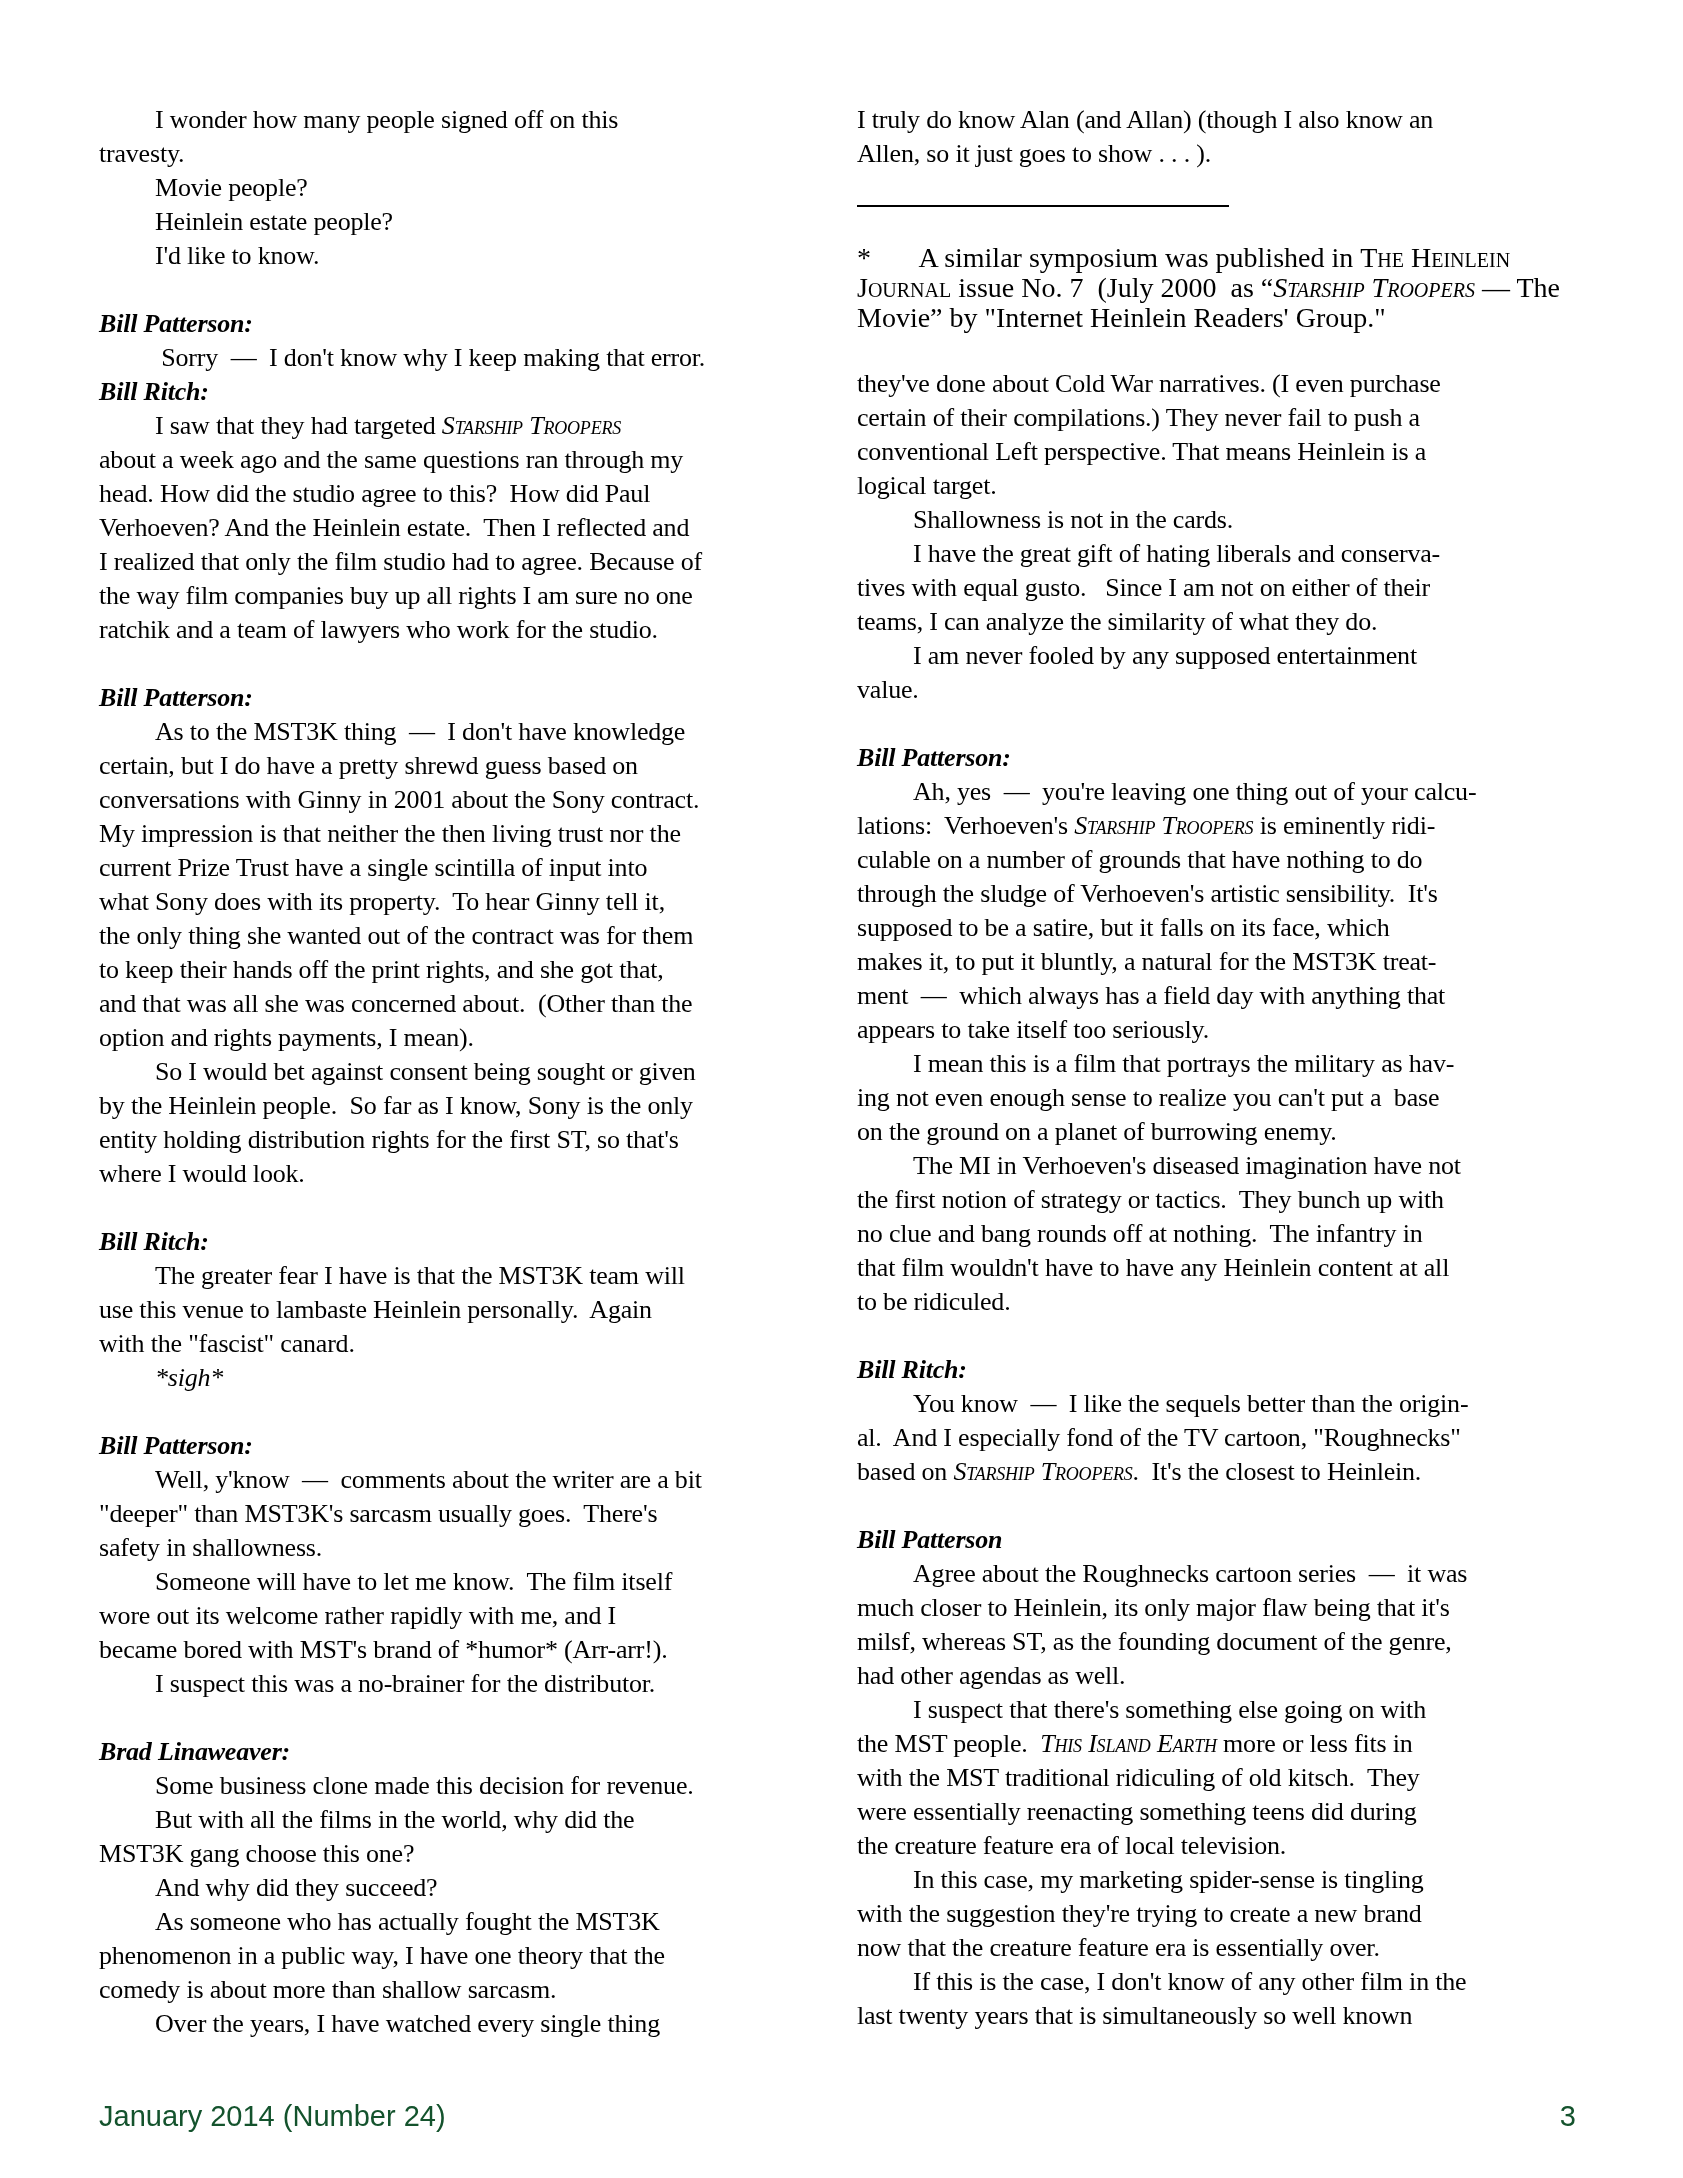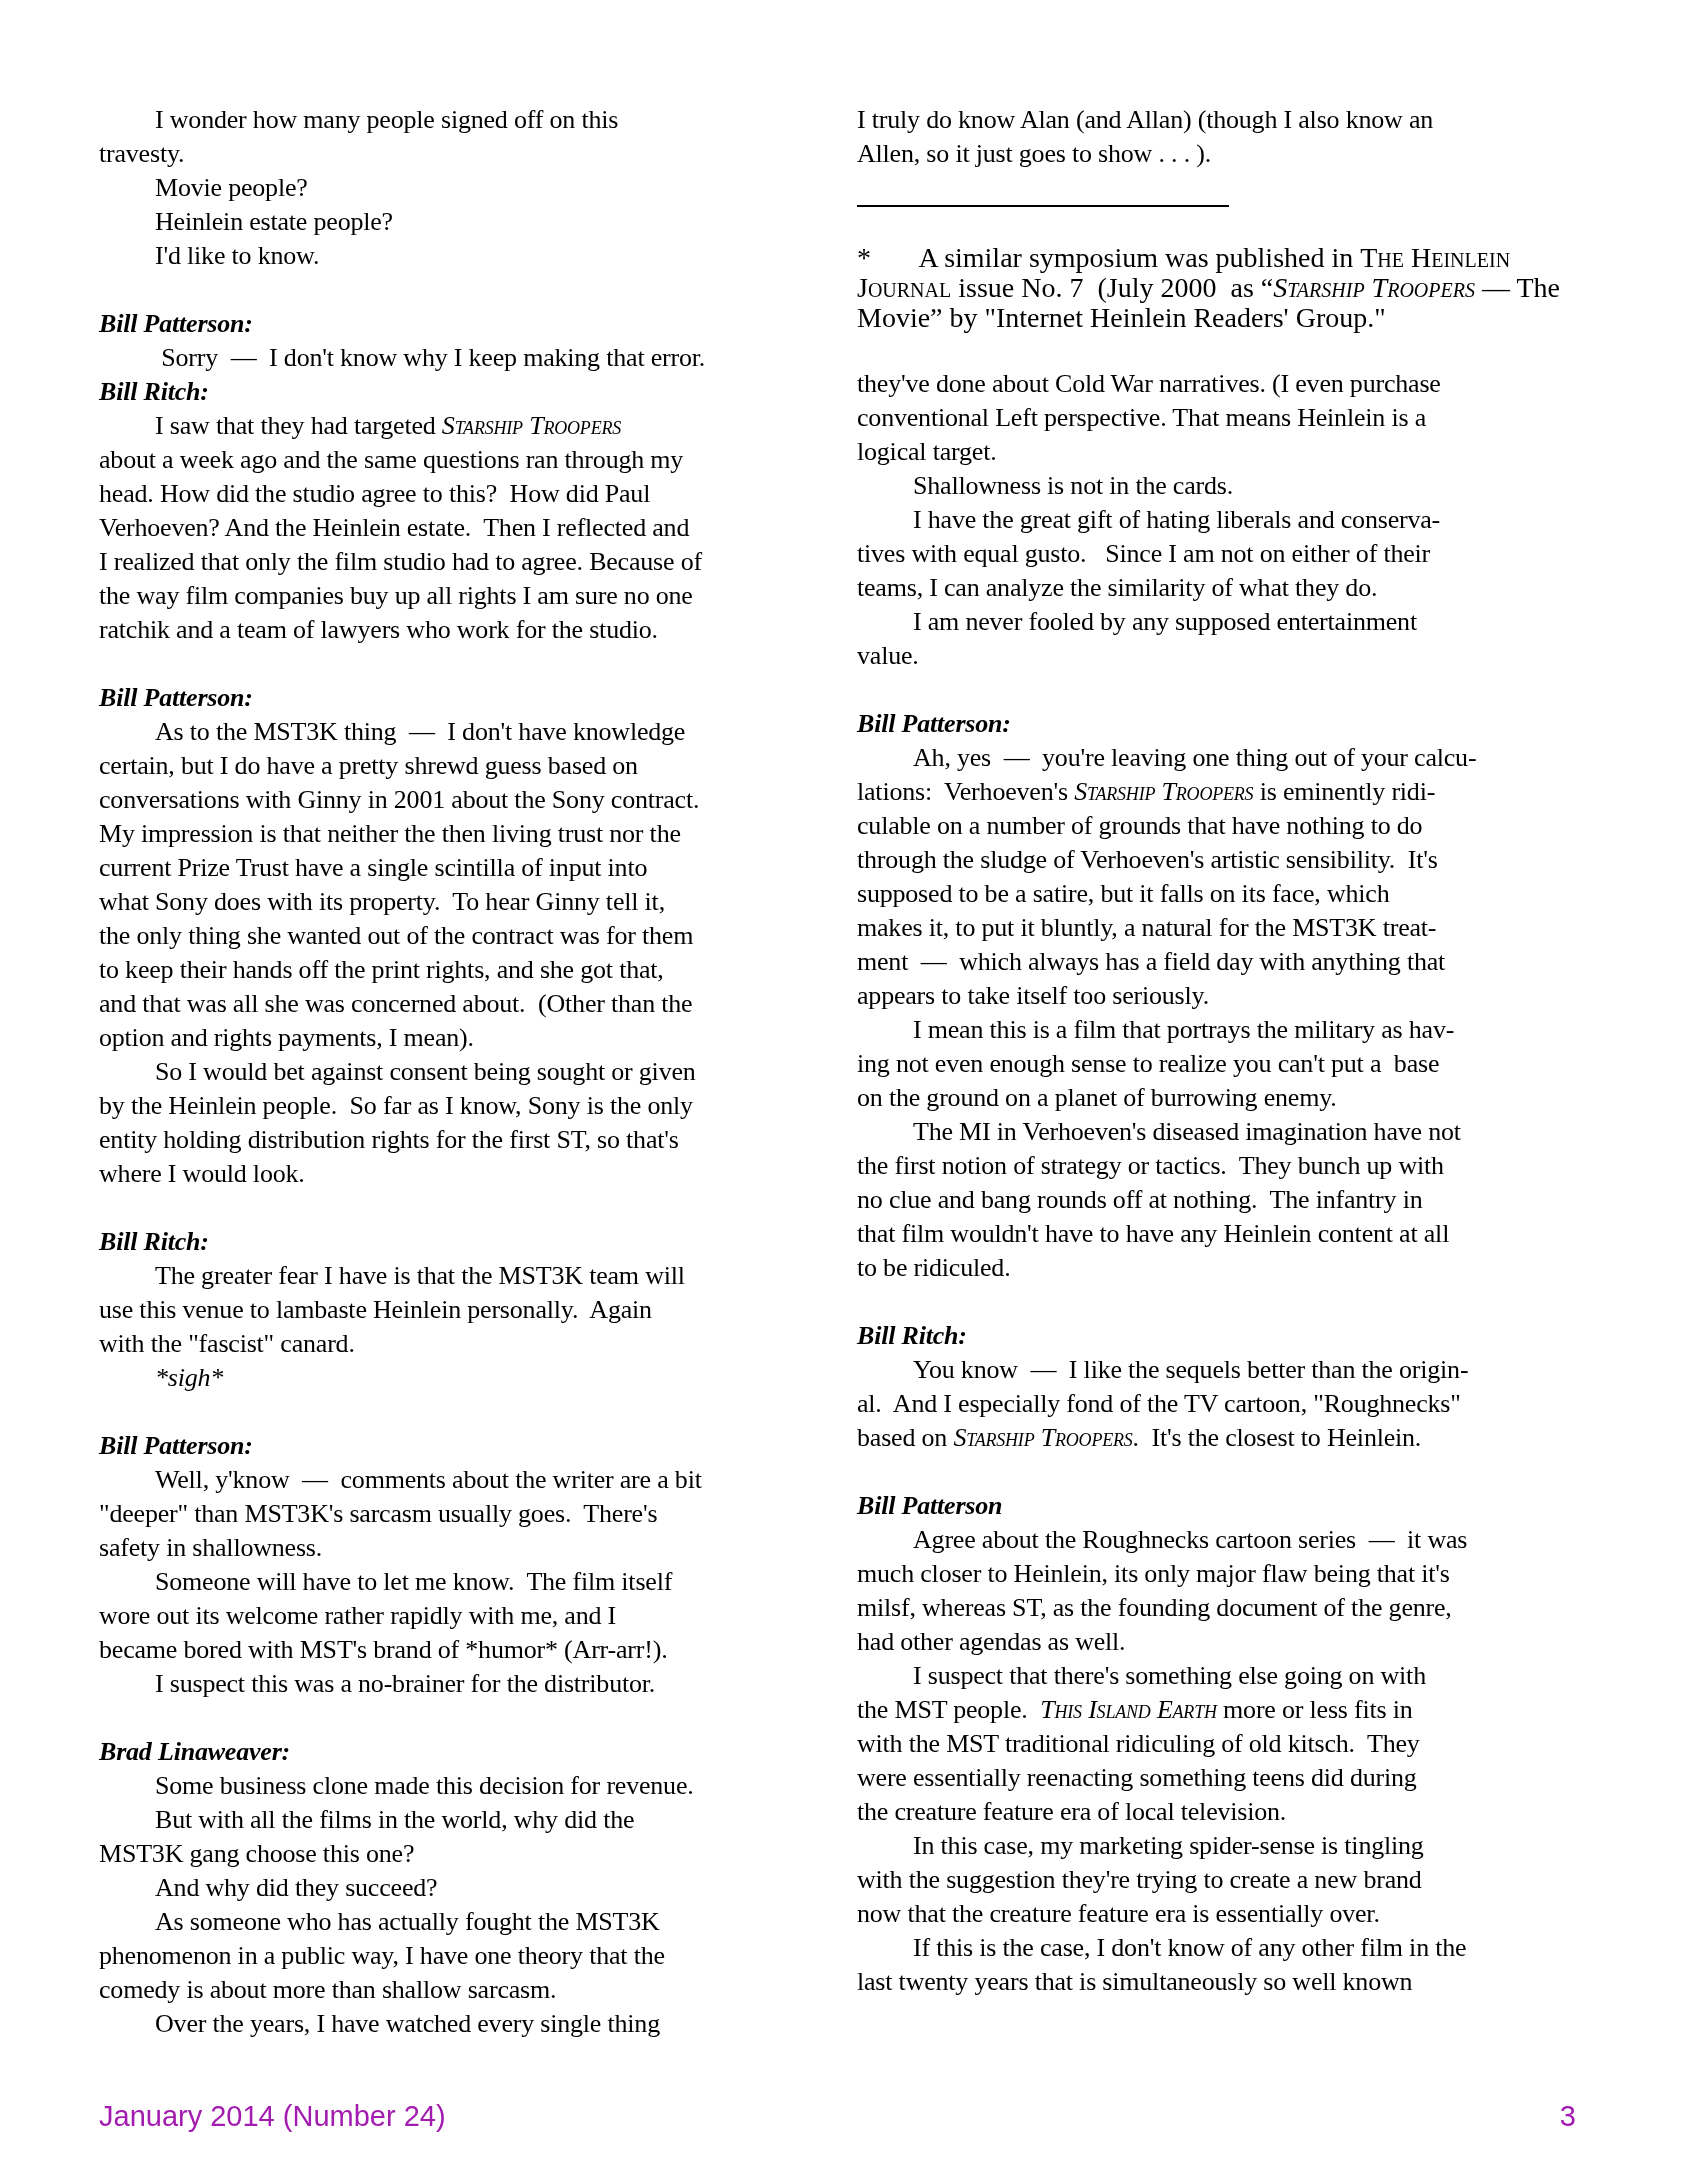--- a/index.html
+++ b/index.html
@@ -25,21 +25,21 @@
   .spacer{width:100%;}
   .rule{height:2px;width:372px;background:#000;}
   .s-n{}
   .s-it{font-style:italic;}
   .s-sc{font-variant:small-caps;}
   .s-scit{font-variant:small-caps;font-style:italic;}
   .footer{
     position:absolute;left:99px;top:2100px;width:1477px;
     display:flex;justify-content:space-between;
     font-family:"Liberation Sans","DejaVu Sans",sans-serif;
-    font-size:29px;color:#a21caf;
+    font-size:29px;color:#14532d;
   }
 </style>
 </head>
 <body>
 
 <div class="page">
   <div class="col" id="col-left">
       <div class="ln ind"><span class="s-n">I wonder how many people signed off on this</span></div>
       <div class="ln"><span class="s-n">travesty.</span></div>
       <div class="ln ind"><span class="s-n">Movie people?</span></div>
@@ -102,20 +102,21 @@
       <div class="ln"><span class="s-n">I truly do know Alan (and Allan) (though I also know an</span></div>
       <div class="ln"><span class="s-n">Allen, so it just goes to show . . . ).</span></div>
       <div class="spacer" style="height: 34px;"></div>
       <div class="rule"></div>
       <div class="spacer" style="height: 36px;"></div>
       <div class="ln fn"><span class="s-n">*       A similar symposium was published in </span><span class="s-sc">The Heinlein</span></div>
       <div class="ln fn"><span class="s-sc">Journal</span><span class="s-n"> issue No. 7  (July 2000  as “</span><span class="s-scit">Starship Troopers</span><span class="s-n"> — The</span></div>
       <div class="ln fn"><span class="s-n">Movie” by "Internet Heinlein Readers' Group."</span></div>
       <div class="spacer" style="height: 34px;"></div>
       <div class="ln"><span class="s-n">they've done about Cold War narratives. (I even purchase</span></div>
+      <div class="ln"><span class="s-n">certain of their compilations.) They never fail to push a</span></div>
       <div class="ln"><span class="s-n">conventional Left perspective. That means Heinlein is a</span></div>
       <div class="ln"><span class="s-n">logical target.</span></div>
       <div class="ln ind"><span class="s-n">Shallowness is not in the cards.</span></div>
       <div class="ln ind"><span class="s-n">I have the great gift of hating liberals and conserva-</span></div>
       <div class="ln"><span class="s-n">tives with equal gusto.   Since I am not on either of their</span></div>
       <div class="ln"><span class="s-n">teams, I can analyze the similarity of what they do.</span></div>
       <div class="ln ind"><span class="s-n">I am never fooled by any supposed entertainment</span></div>
       <div class="ln"><span class="s-n">value.</span></div>
       <div class="blank"></div>
       <div class="ln speaker"><span class="s-n">Bill Patterson:</span></div>

